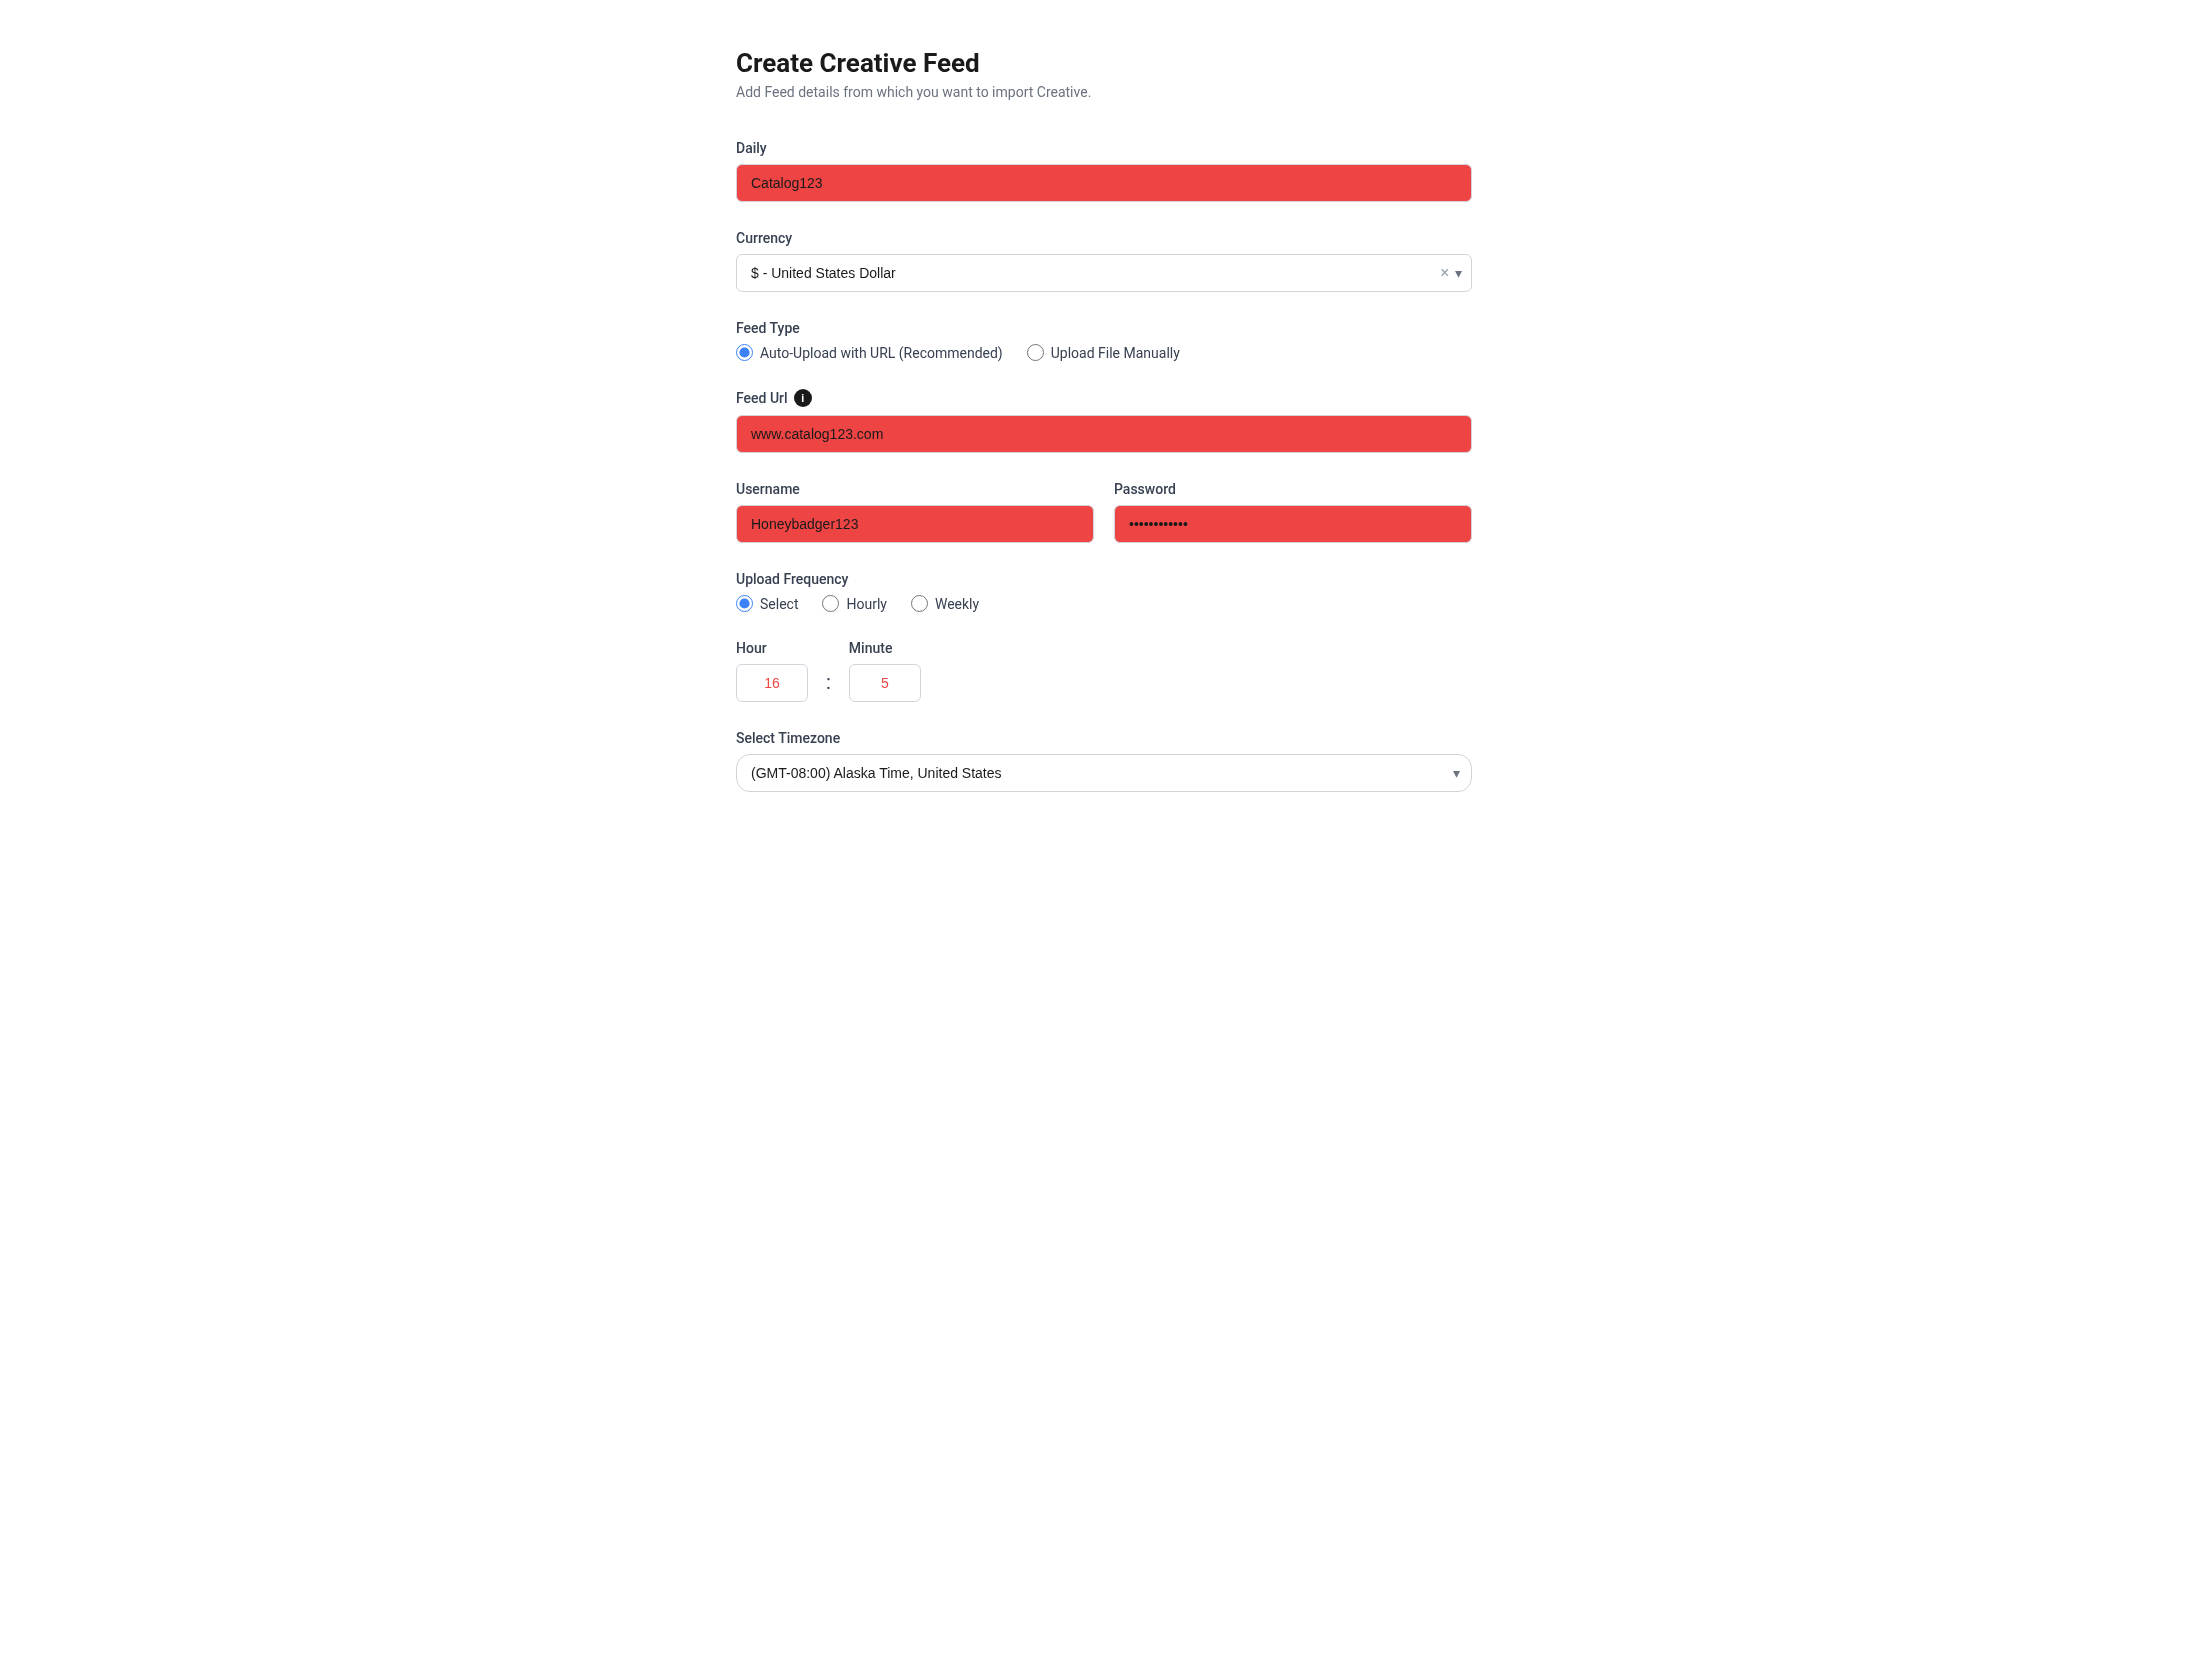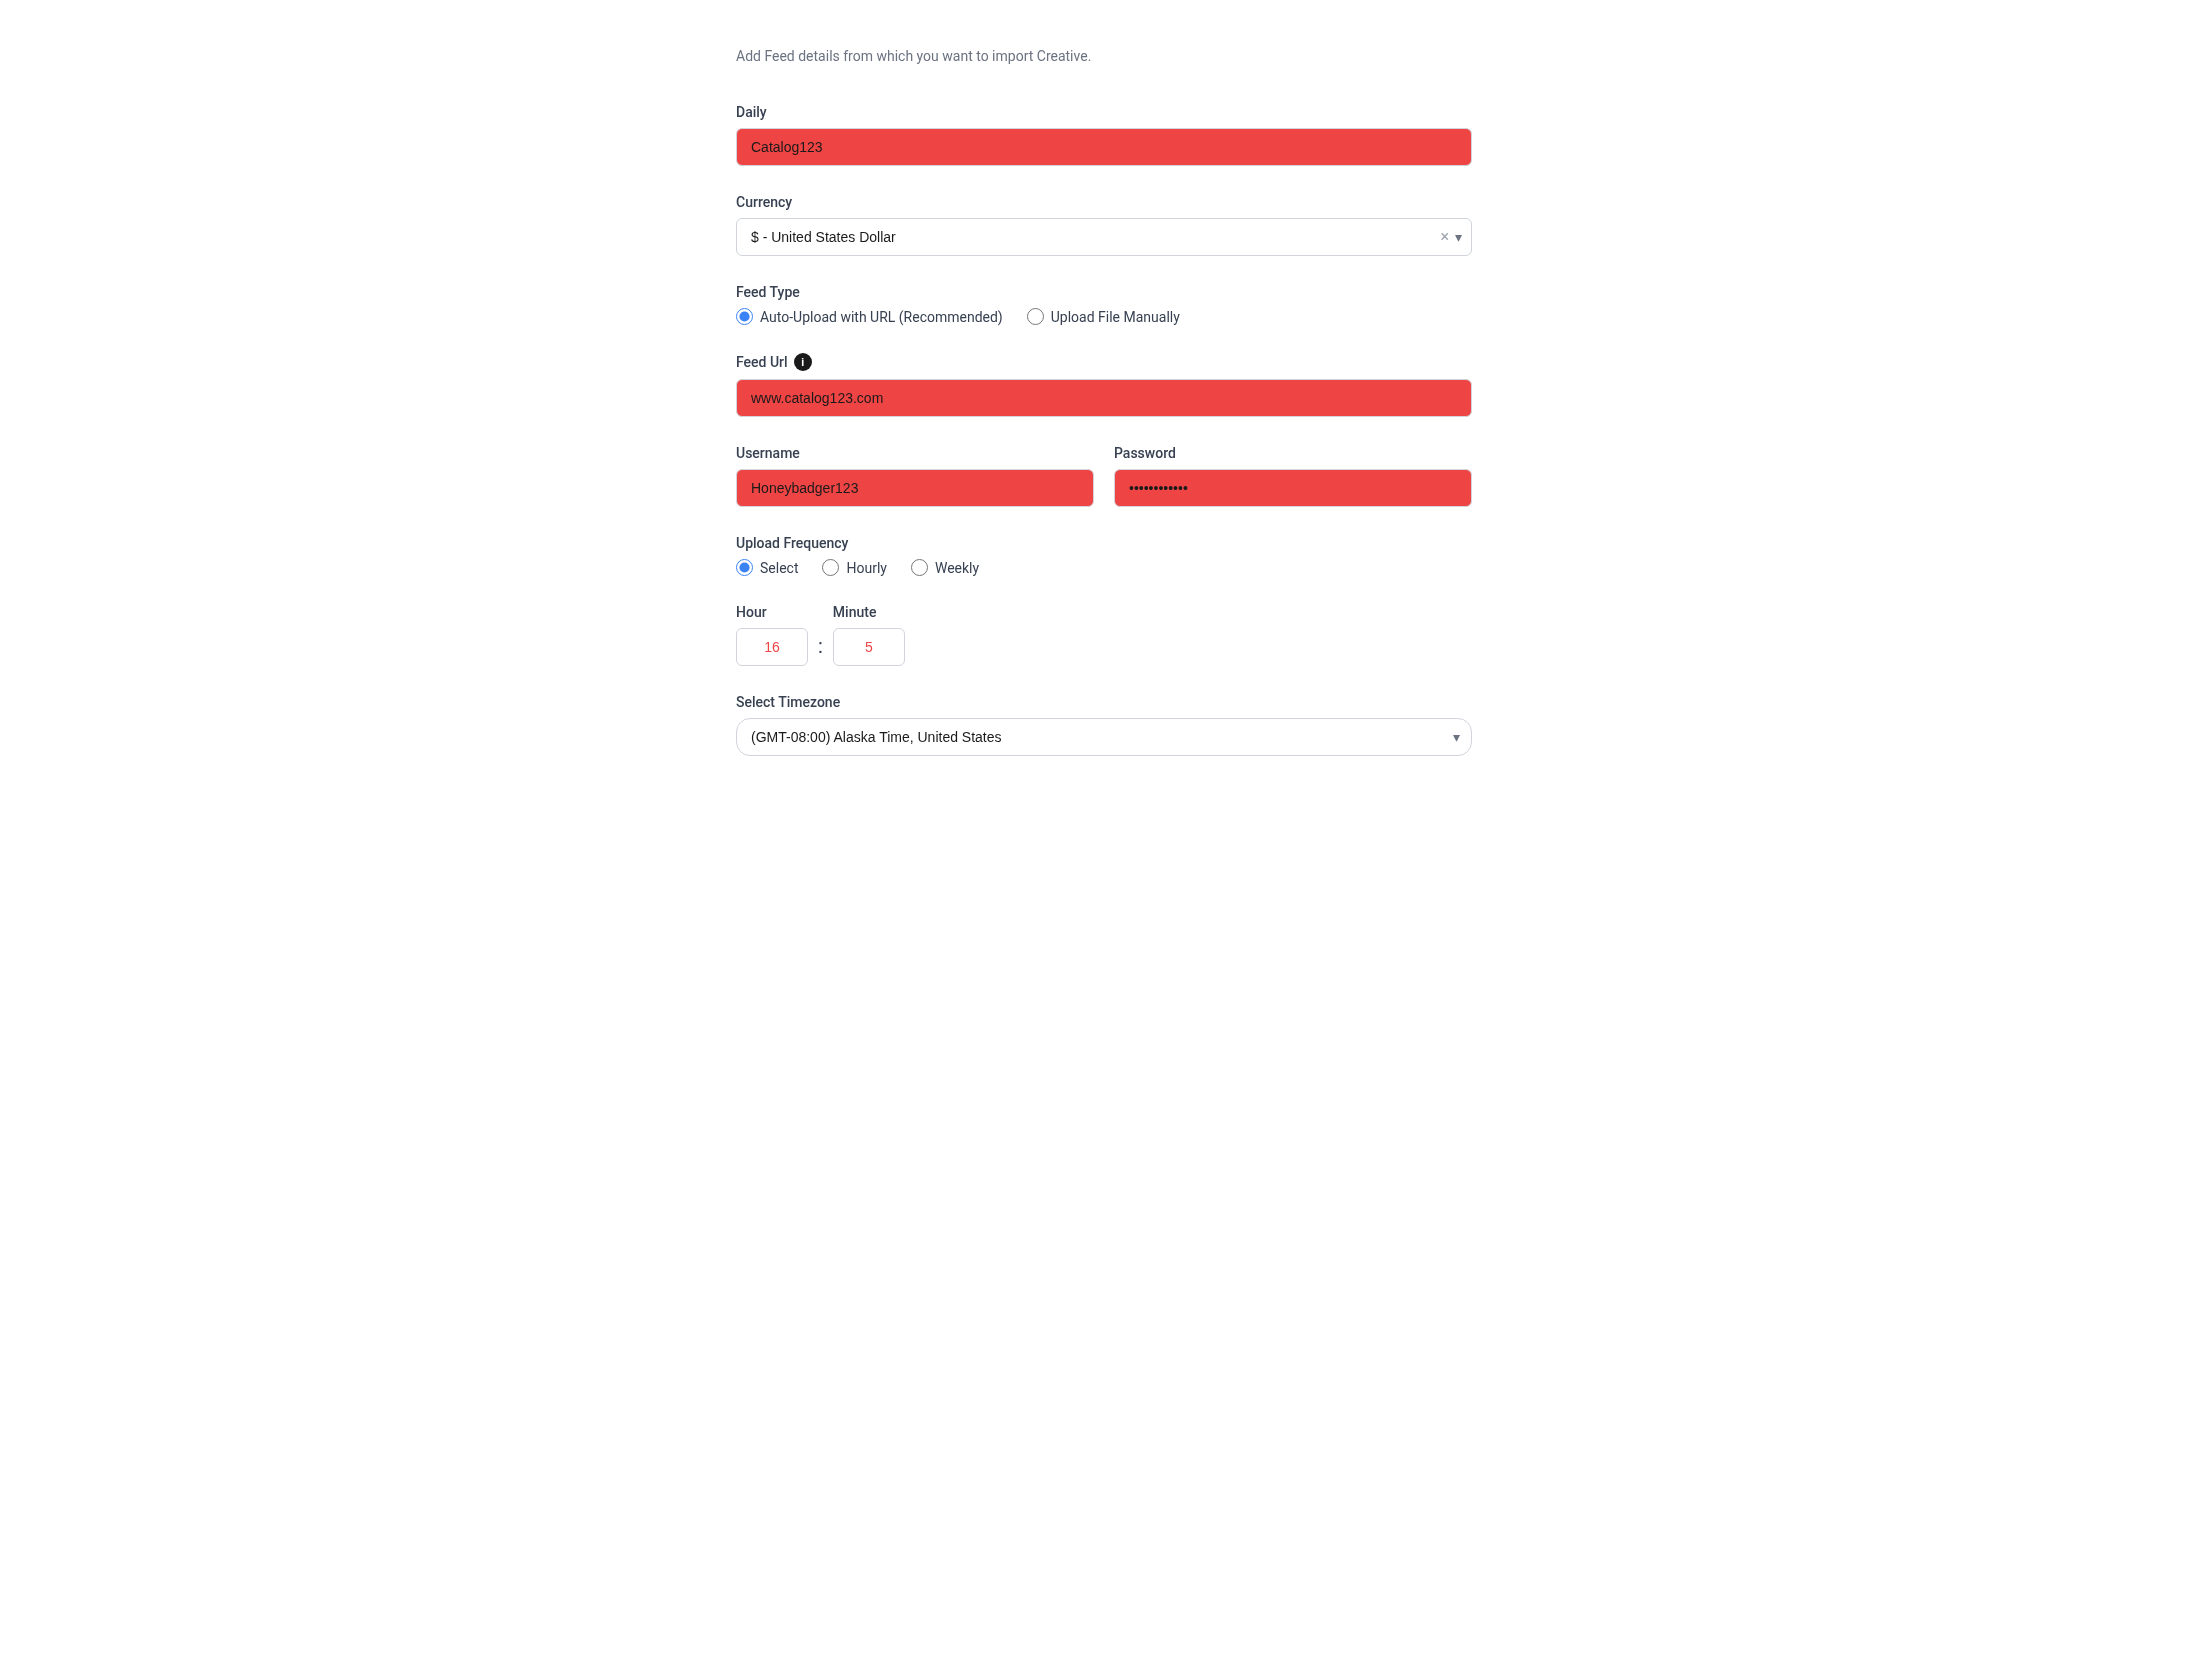--- a/index.html
+++ b/index.html
@@ -195,20 +195,21 @@
       color: #6b7280;
       font-size: 14px;
       pointer-events: none;
     }
   </style>
 </head>
 <body>
 
 <div class="page-container">
 
+  <h1 class="page-title">Create Creative Feed</h1>
   <p class="page-subtitle">Add Feed details from which you want to import Creative.</p>
 
   <div class="form-section">
     <label class="field-label">Daily</label>
     <input type="text" class="text-input" value="Catalog123" style="">
   </div>
 
   <div class="form-section">
     <label class="field-label">Currency</label>
     <div class="select-wrapper">
@@ -265,21 +266,21 @@
         <span>Hourly</span>
       </label>
       <label class="radio-option">
         <input type="radio" class="radio-input" name="upload_frequency" style="">
         <span>Weekly</span>
       </label>
     </div>
   </div>
 
   <div class="form-section">
-      <div style="display: flex; gap: 0px;">
+      <div style="display: flex; gap: 8px;">
         <div style="display: flex; flex-direction: column;">
           <label class="field-label">Hour</label>
           <input type="text" class="time-input" value="16" style="">
         </div>
         <div style="display: flex; align-items: flex-end; padding-bottom: 8px;">
           <span class="time-separator">:</span>
         </div>
         <div style="display: flex; flex-direction: column;">
           <label class="field-label">Minute</label>
           <input type="text" class="time-input" value="5" style="">

